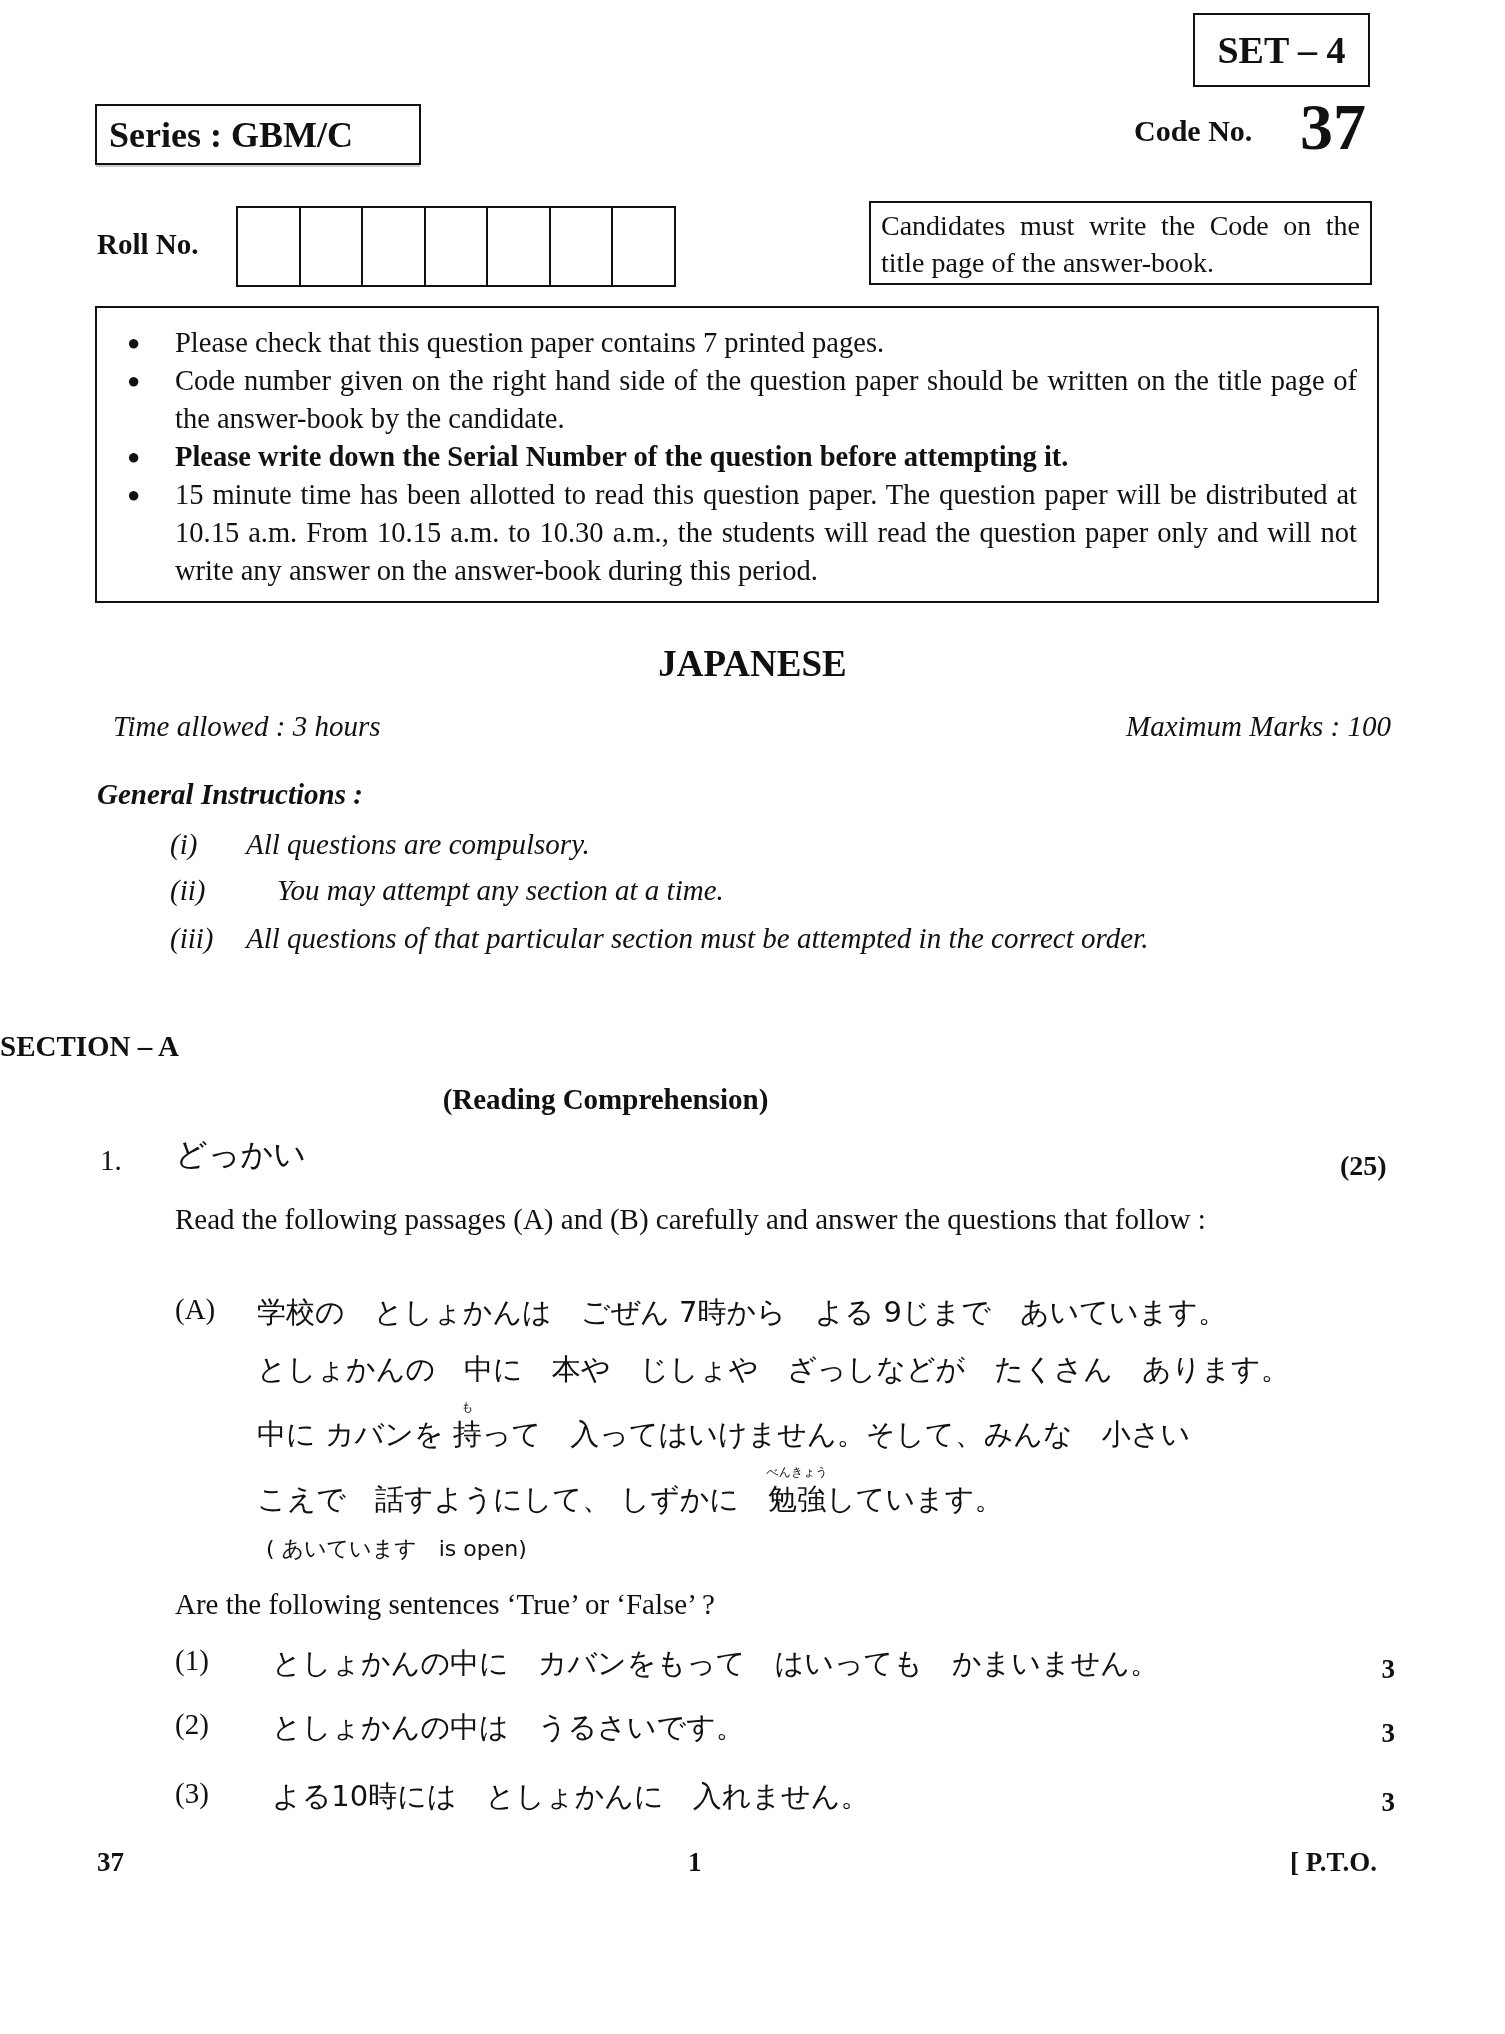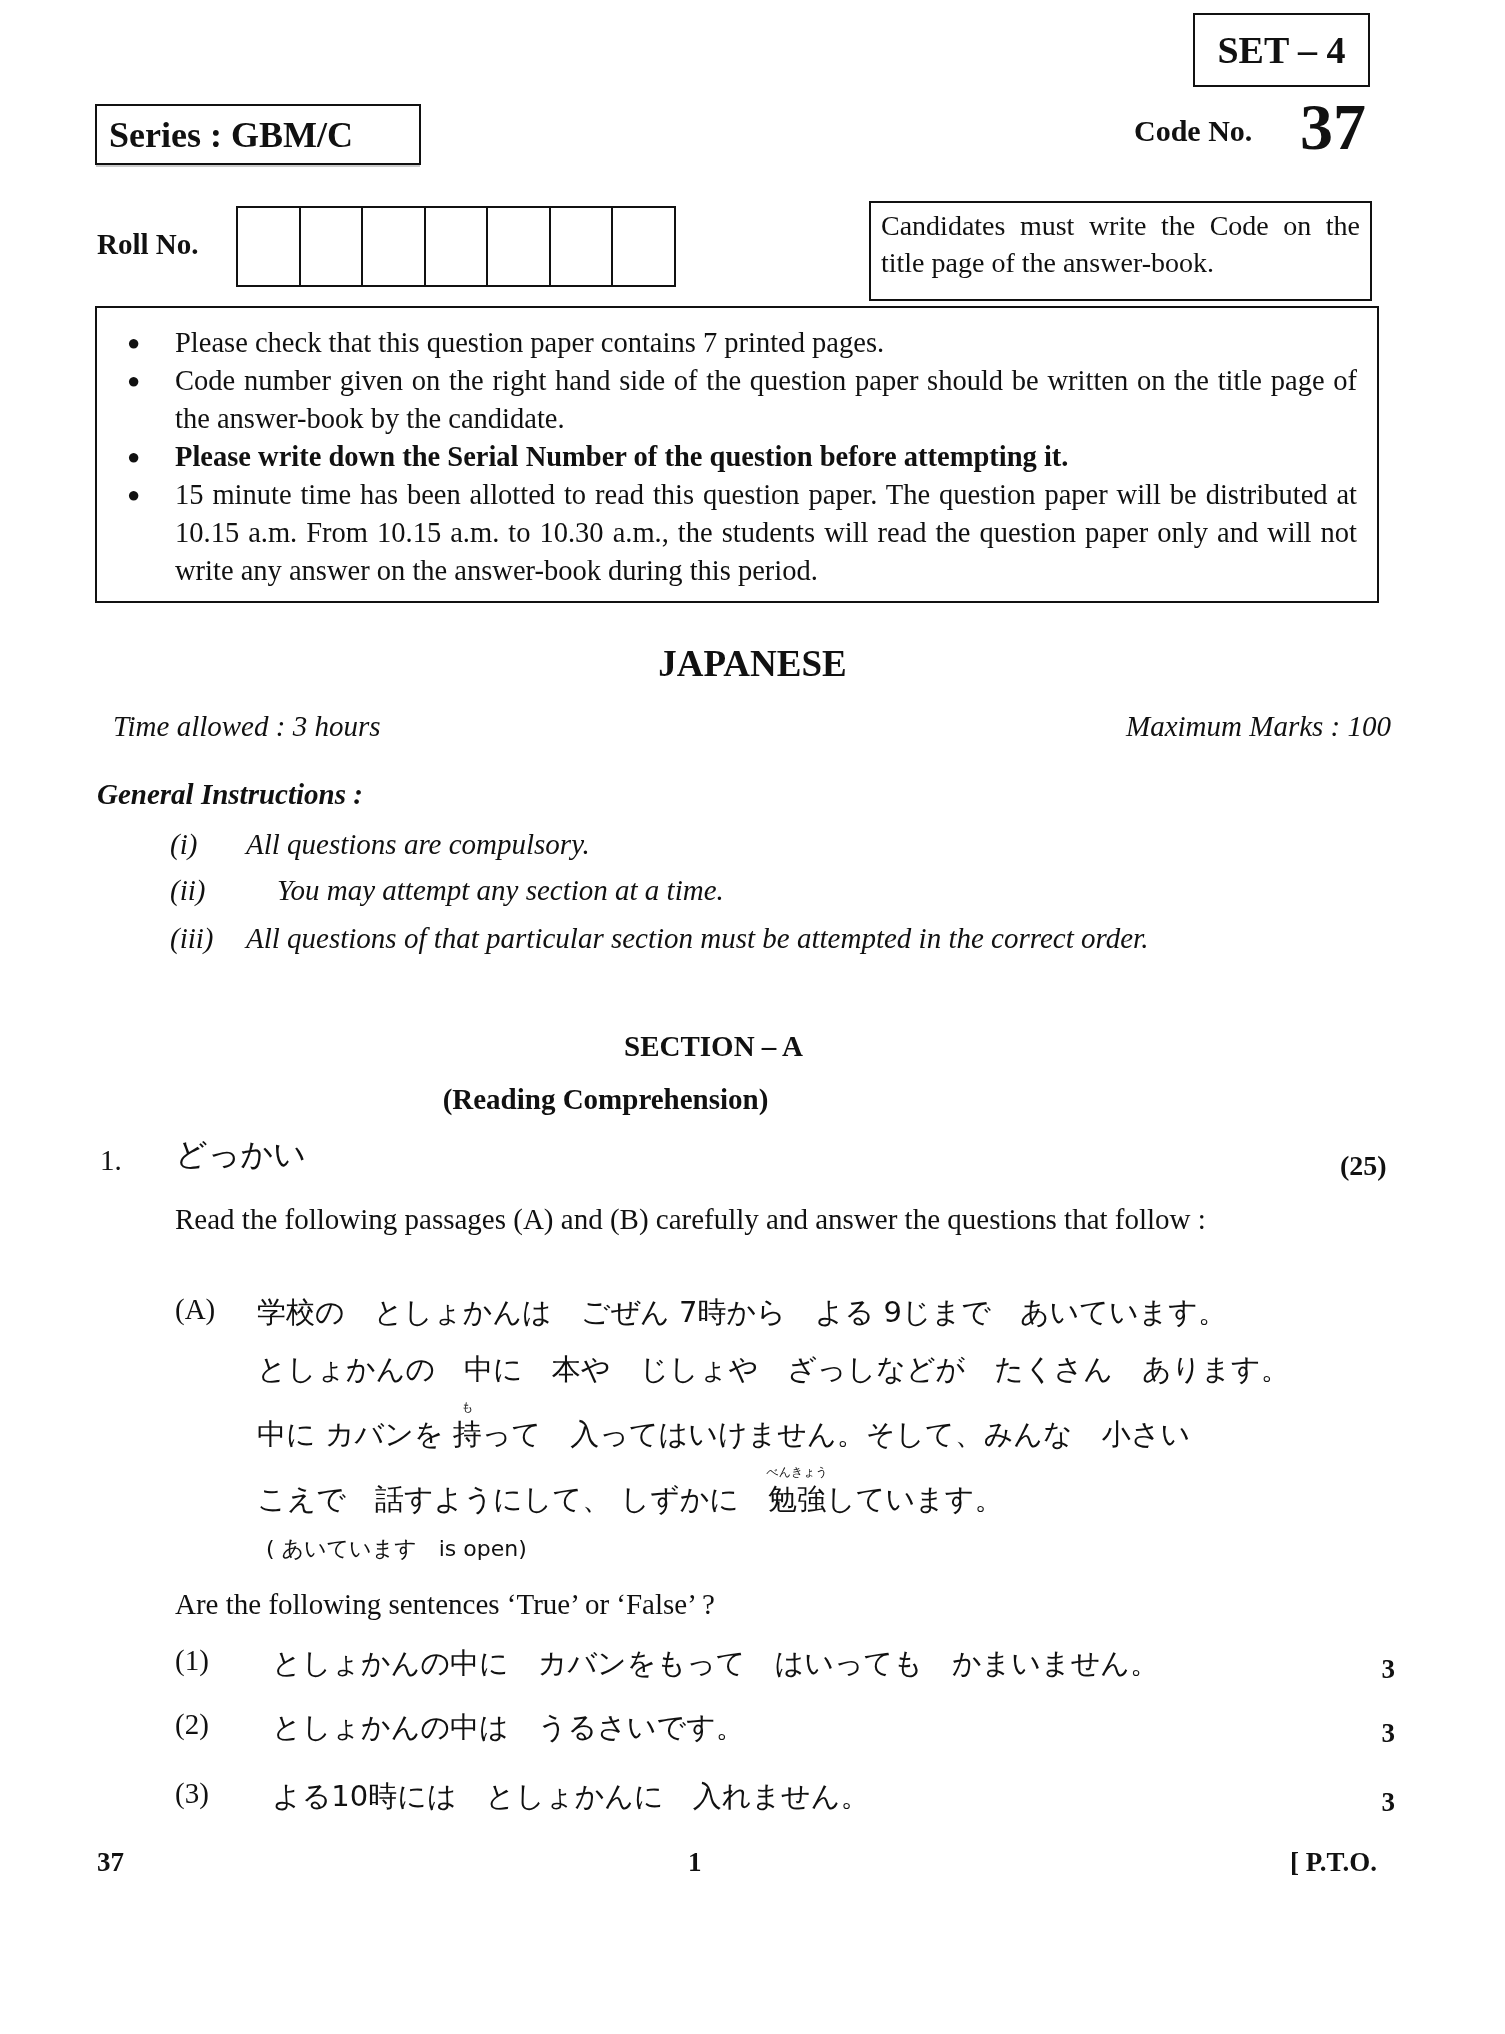--- a/index.html
+++ b/index.html
@@ -15,37 +15,37 @@
                 box-shadow: 0 3px 0 -1px #ccc;
                 display:flex; align-items:center; padding-left:12px; box-sizing:border-box; width:326px; height:61px;
                 font-size:36px; font-weight:bold; }
   #code-label { left:1134px; top:114px; font-size:30px; font-weight:bold; }
   #code-value { left:1300px; top:94px; font-size:66px; font-weight:bold; line-height:1; }
 
   #roll-label { left:97px; top:228px; font-size:29px; font-weight:bold; }
   #roll-boxes { left:236px; top:206px; height:77px; display:flex; border:2px solid #111; border-right:none; }
   .roll-cell { width:62.5px; height:77px; border-right:2px solid #111; box-sizing:border-box; }
 
-  #cand-box { left:869px; top:201px; width:503px; height:100px; border:2px solid #111; box-sizing:border-box;
+  #cand-box { left:869px; top:201px; width:503px; height:84px; border:2px solid #111; box-sizing:border-box;
               padding:4px 10px; font-size:28px; line-height:37px; text-align:justify; }
 
   #instr-box { left:95px; top:306px; width:1284px; height:297px; border:2px solid #111; box-sizing:border-box;
                padding:16px 20px 0 30px; }
   .instr-item { display:flex; font-size:28.5px; line-height:38px; }
   .instr-bullet { width:48px; flex:none; font-size:22px; }
   .instr-text { flex:1; text-align:justify; }
 
   #subject { left:0; width:1505px; top:642px; text-align:center; font-size:37px; font-weight:bold; }
   #time-allowed { left:97px; top:710px; font-size:29px; font-style:italic;margin-left:16px; }
   #max-marks { right:114px; top:710px; font-size:29px; font-style:italic; }
   #gen-instr { left:97px; top:778px; font-size:29px; font-style:italic; font-weight:bold; }
   .gi-row { position:absolute; left:170px; font-size:29px; font-style:italic; display:flex; }
   .gi-num { width:76px; }
 
-  #section-title { left:0; width:1427px; top:1030px; text-align:center; font-size:29px; font-weight:bold; }
+  #section-title { left:0; width:1427px; top:1030px; text-align:left; font-size:29px; font-weight:bold; }
   #section-sub { left:0; width:1211px; top:1083px; text-align:center; font-size:29px; font-weight:bold; }
 
   #q1-num { left:100px; top:1144px; font-size:29px; }
   #q1-title { left:175px; top:1133px; font-size:32px; }
   #q1-marks { left:1340px; top:1150px; font-size:28px; font-weight:bold; }
   #q1-intro { left:175px; top:1200px; width:1166px; font-size:29px; line-height:38px; text-align:justify; }
 
   #passage-label { left:175px; top:1293px; font-size:29px; }
   .p-line { position:absolute; left:257px; font-size:29px; white-space:nowrap; }
   .ruby { position:relative; display:inline-block; }

